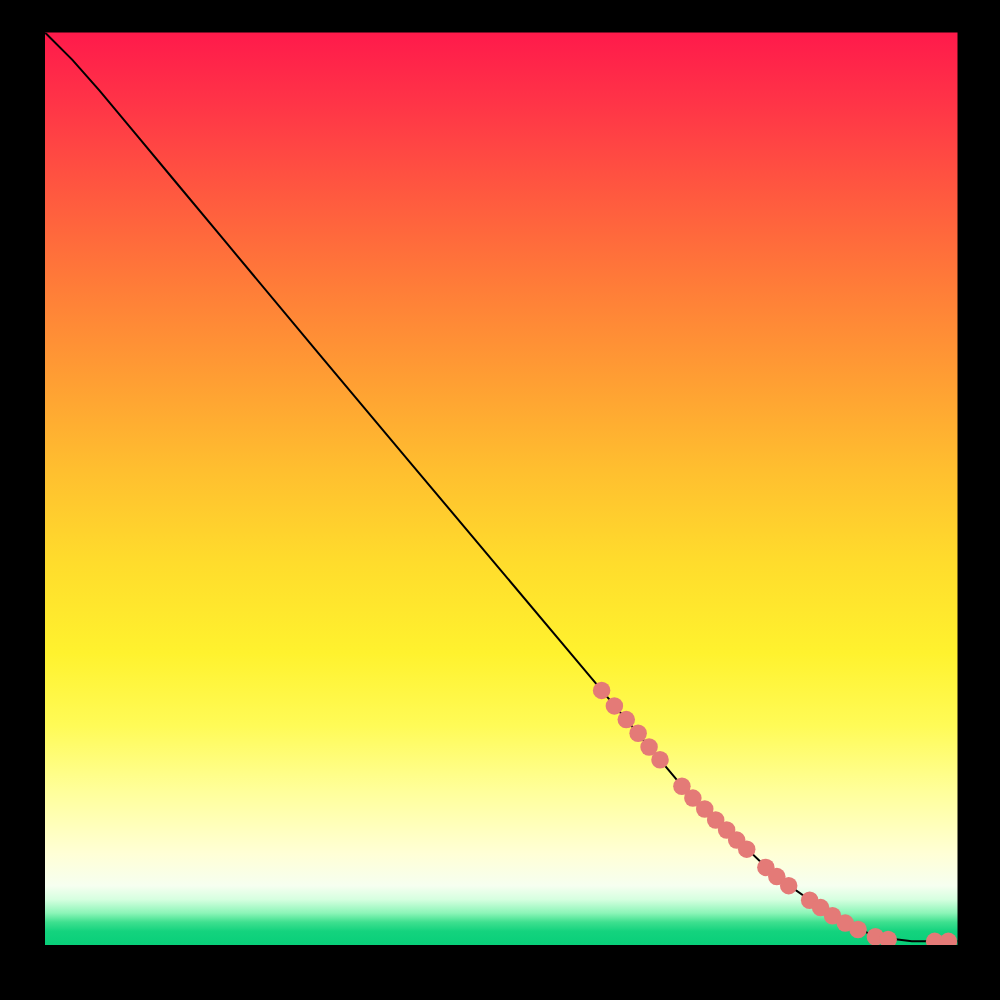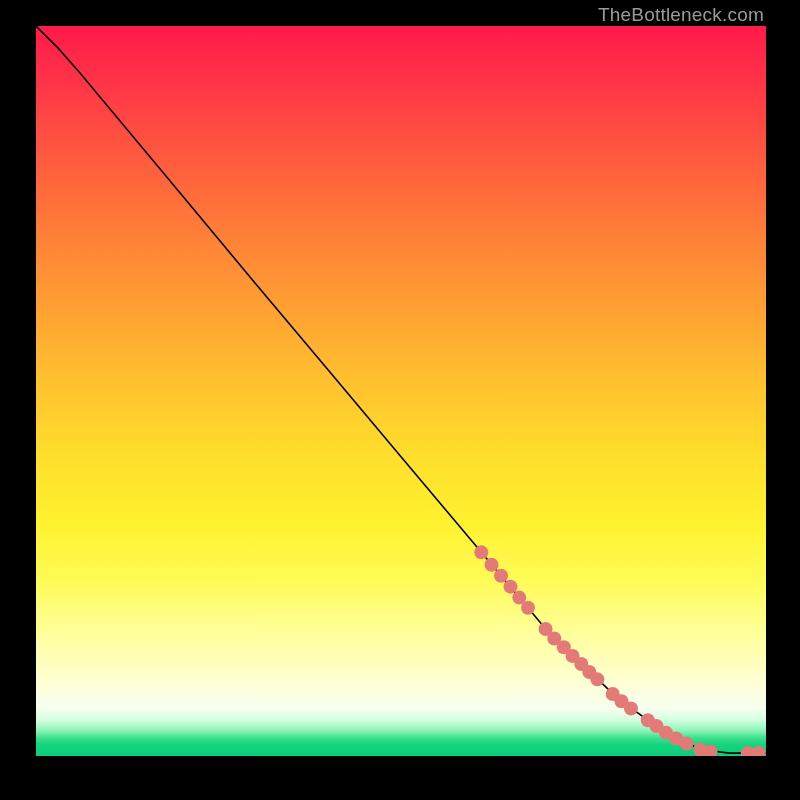--- a/index.html
+++ b/index.html
@@ -91,14 +91,13 @@
         <circle cx="629.99" cy="706.64" r="7" fill="#e47a77"></circle>
         <circle cx="640.21" cy="712.48" r="7" fill="#e47a77"></circle>
         <circle cx="650.43" cy="717.59" r="7" fill="#e47a77"></circle>
         <circle cx="664.30" cy="723.43" r="7" fill="#e47a77"></circle>
         <circle cx="674.52" cy="725.62" r="7" fill="#e47a77"></circle>
         <circle cx="711.75" cy="727.08" r="7" fill="#e47a77"></circle>
         <circle cx="722.70" cy="727.08" r="7" fill="#e47a77"></circle>
       </g>
   </svg>
 
-  <div class="watermark">TheBottleneck.com</div>
 </div>
 
 </body></html>

